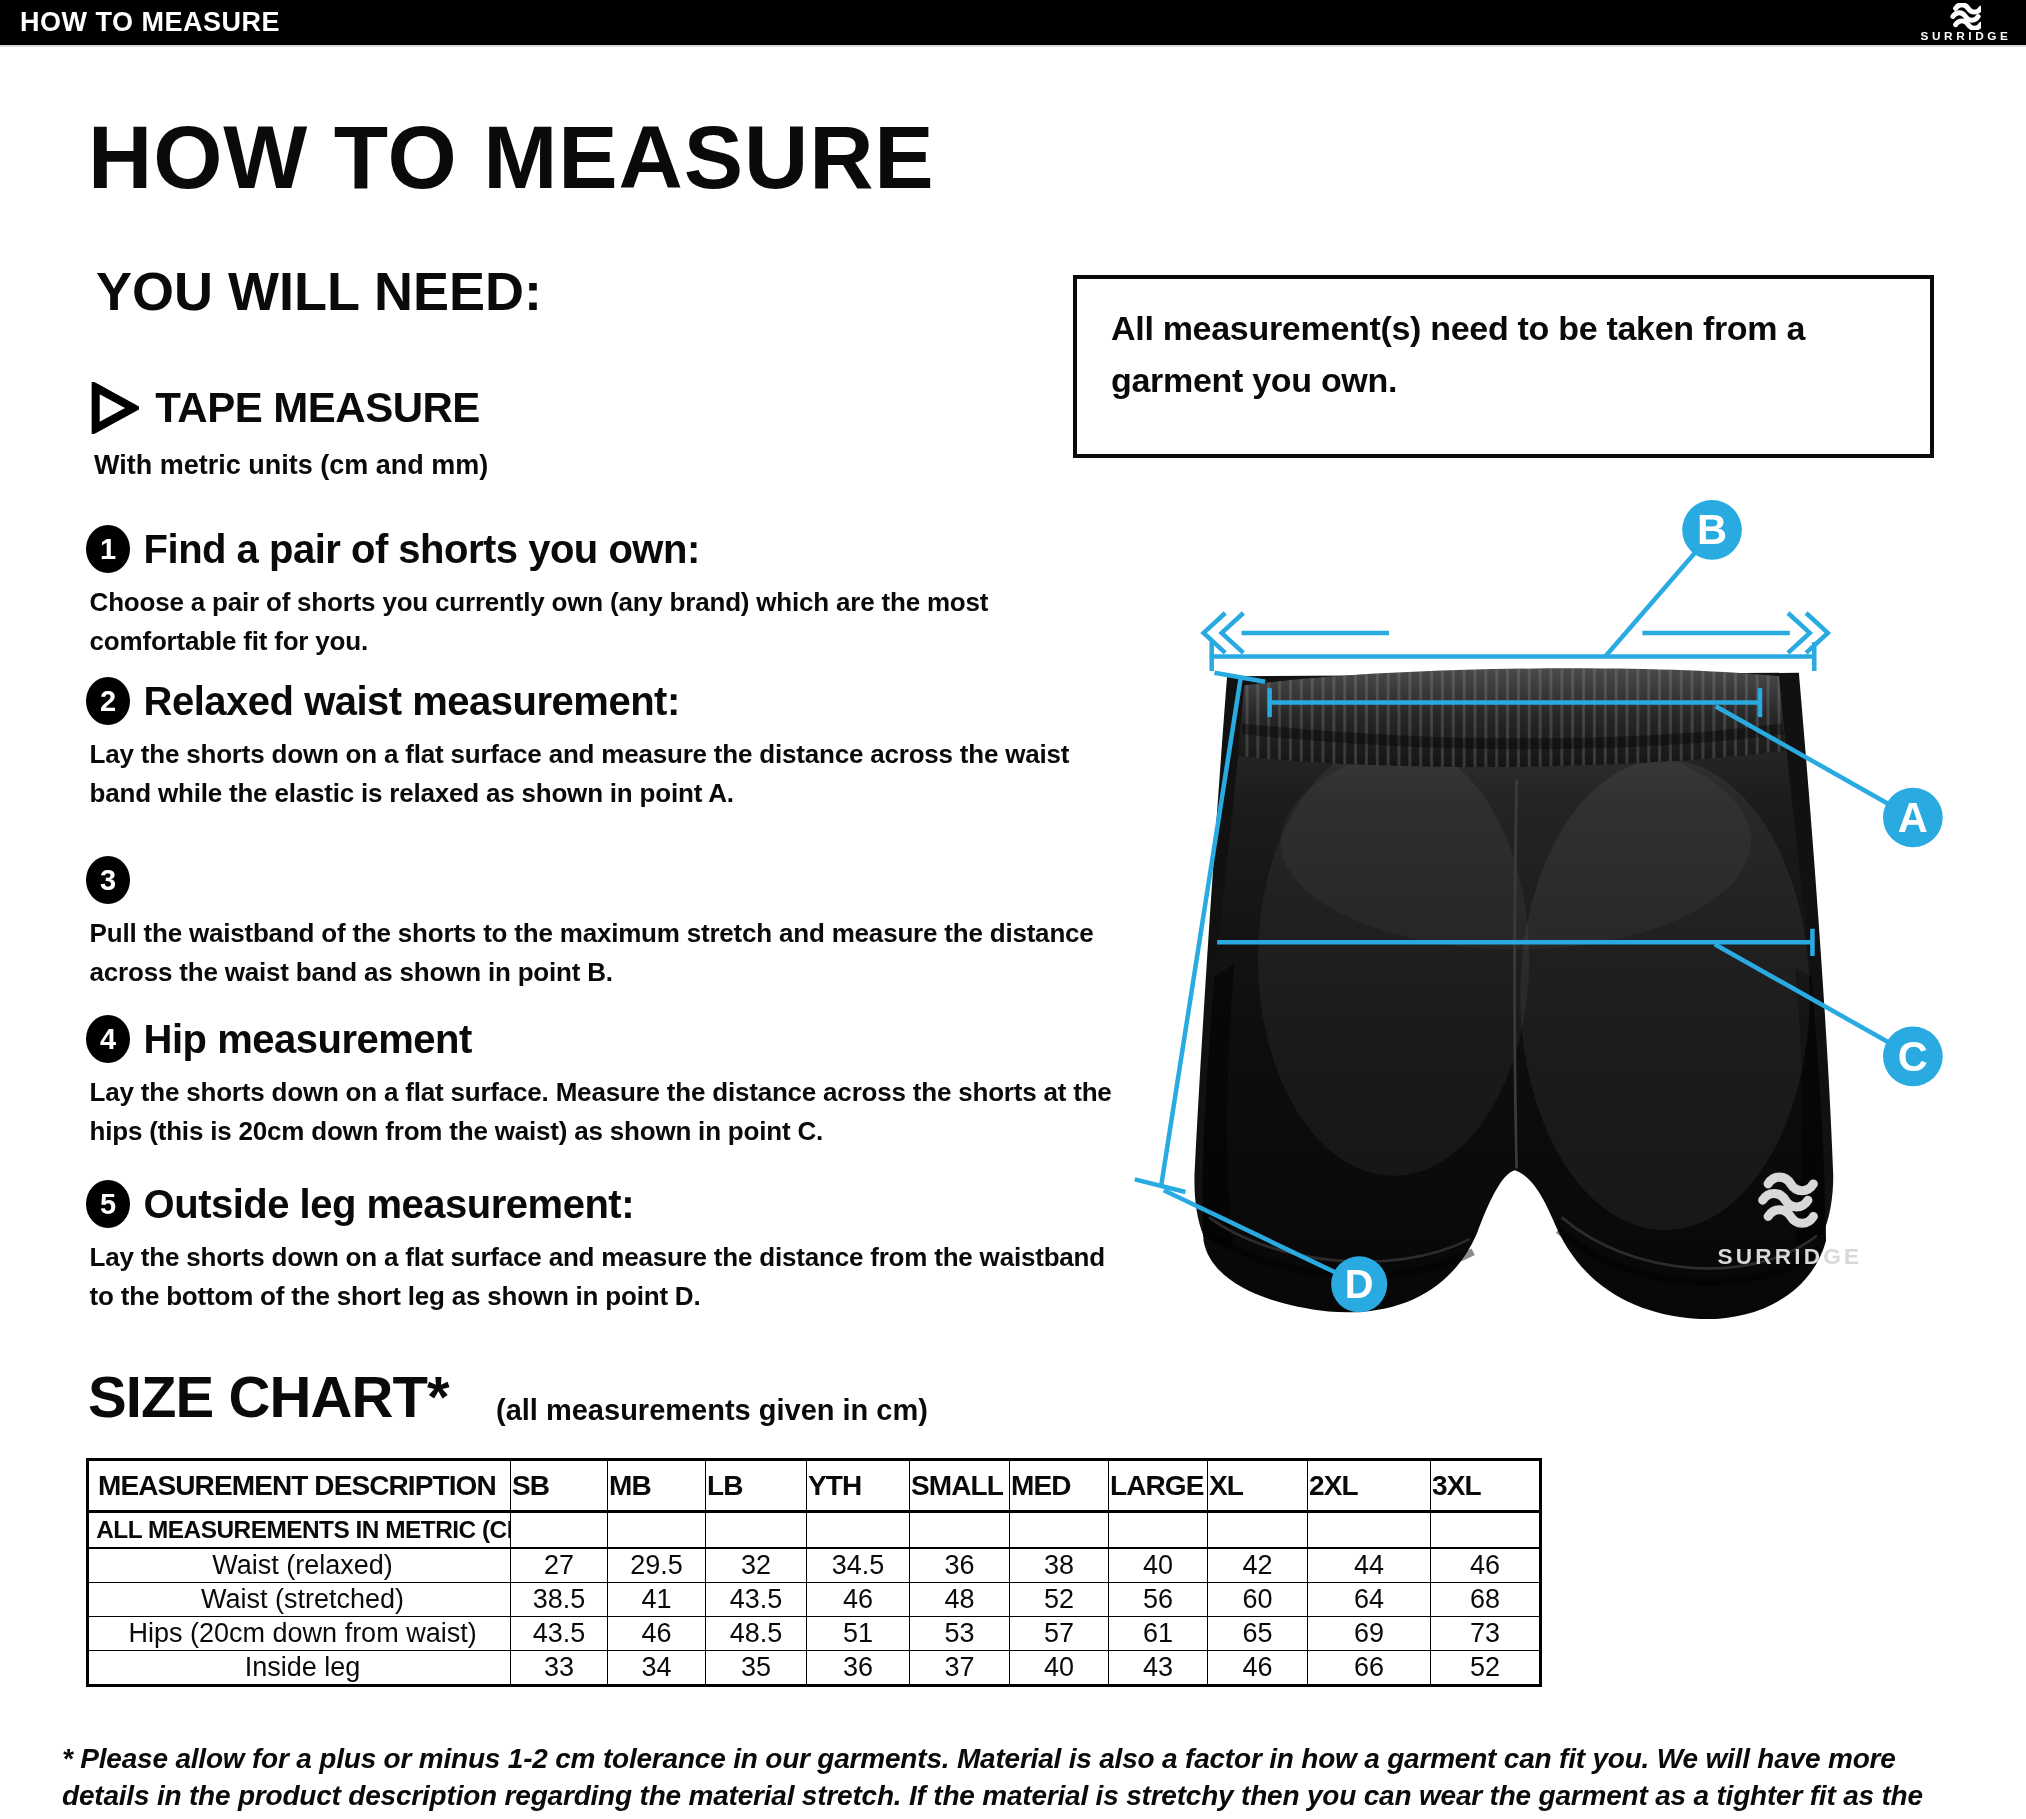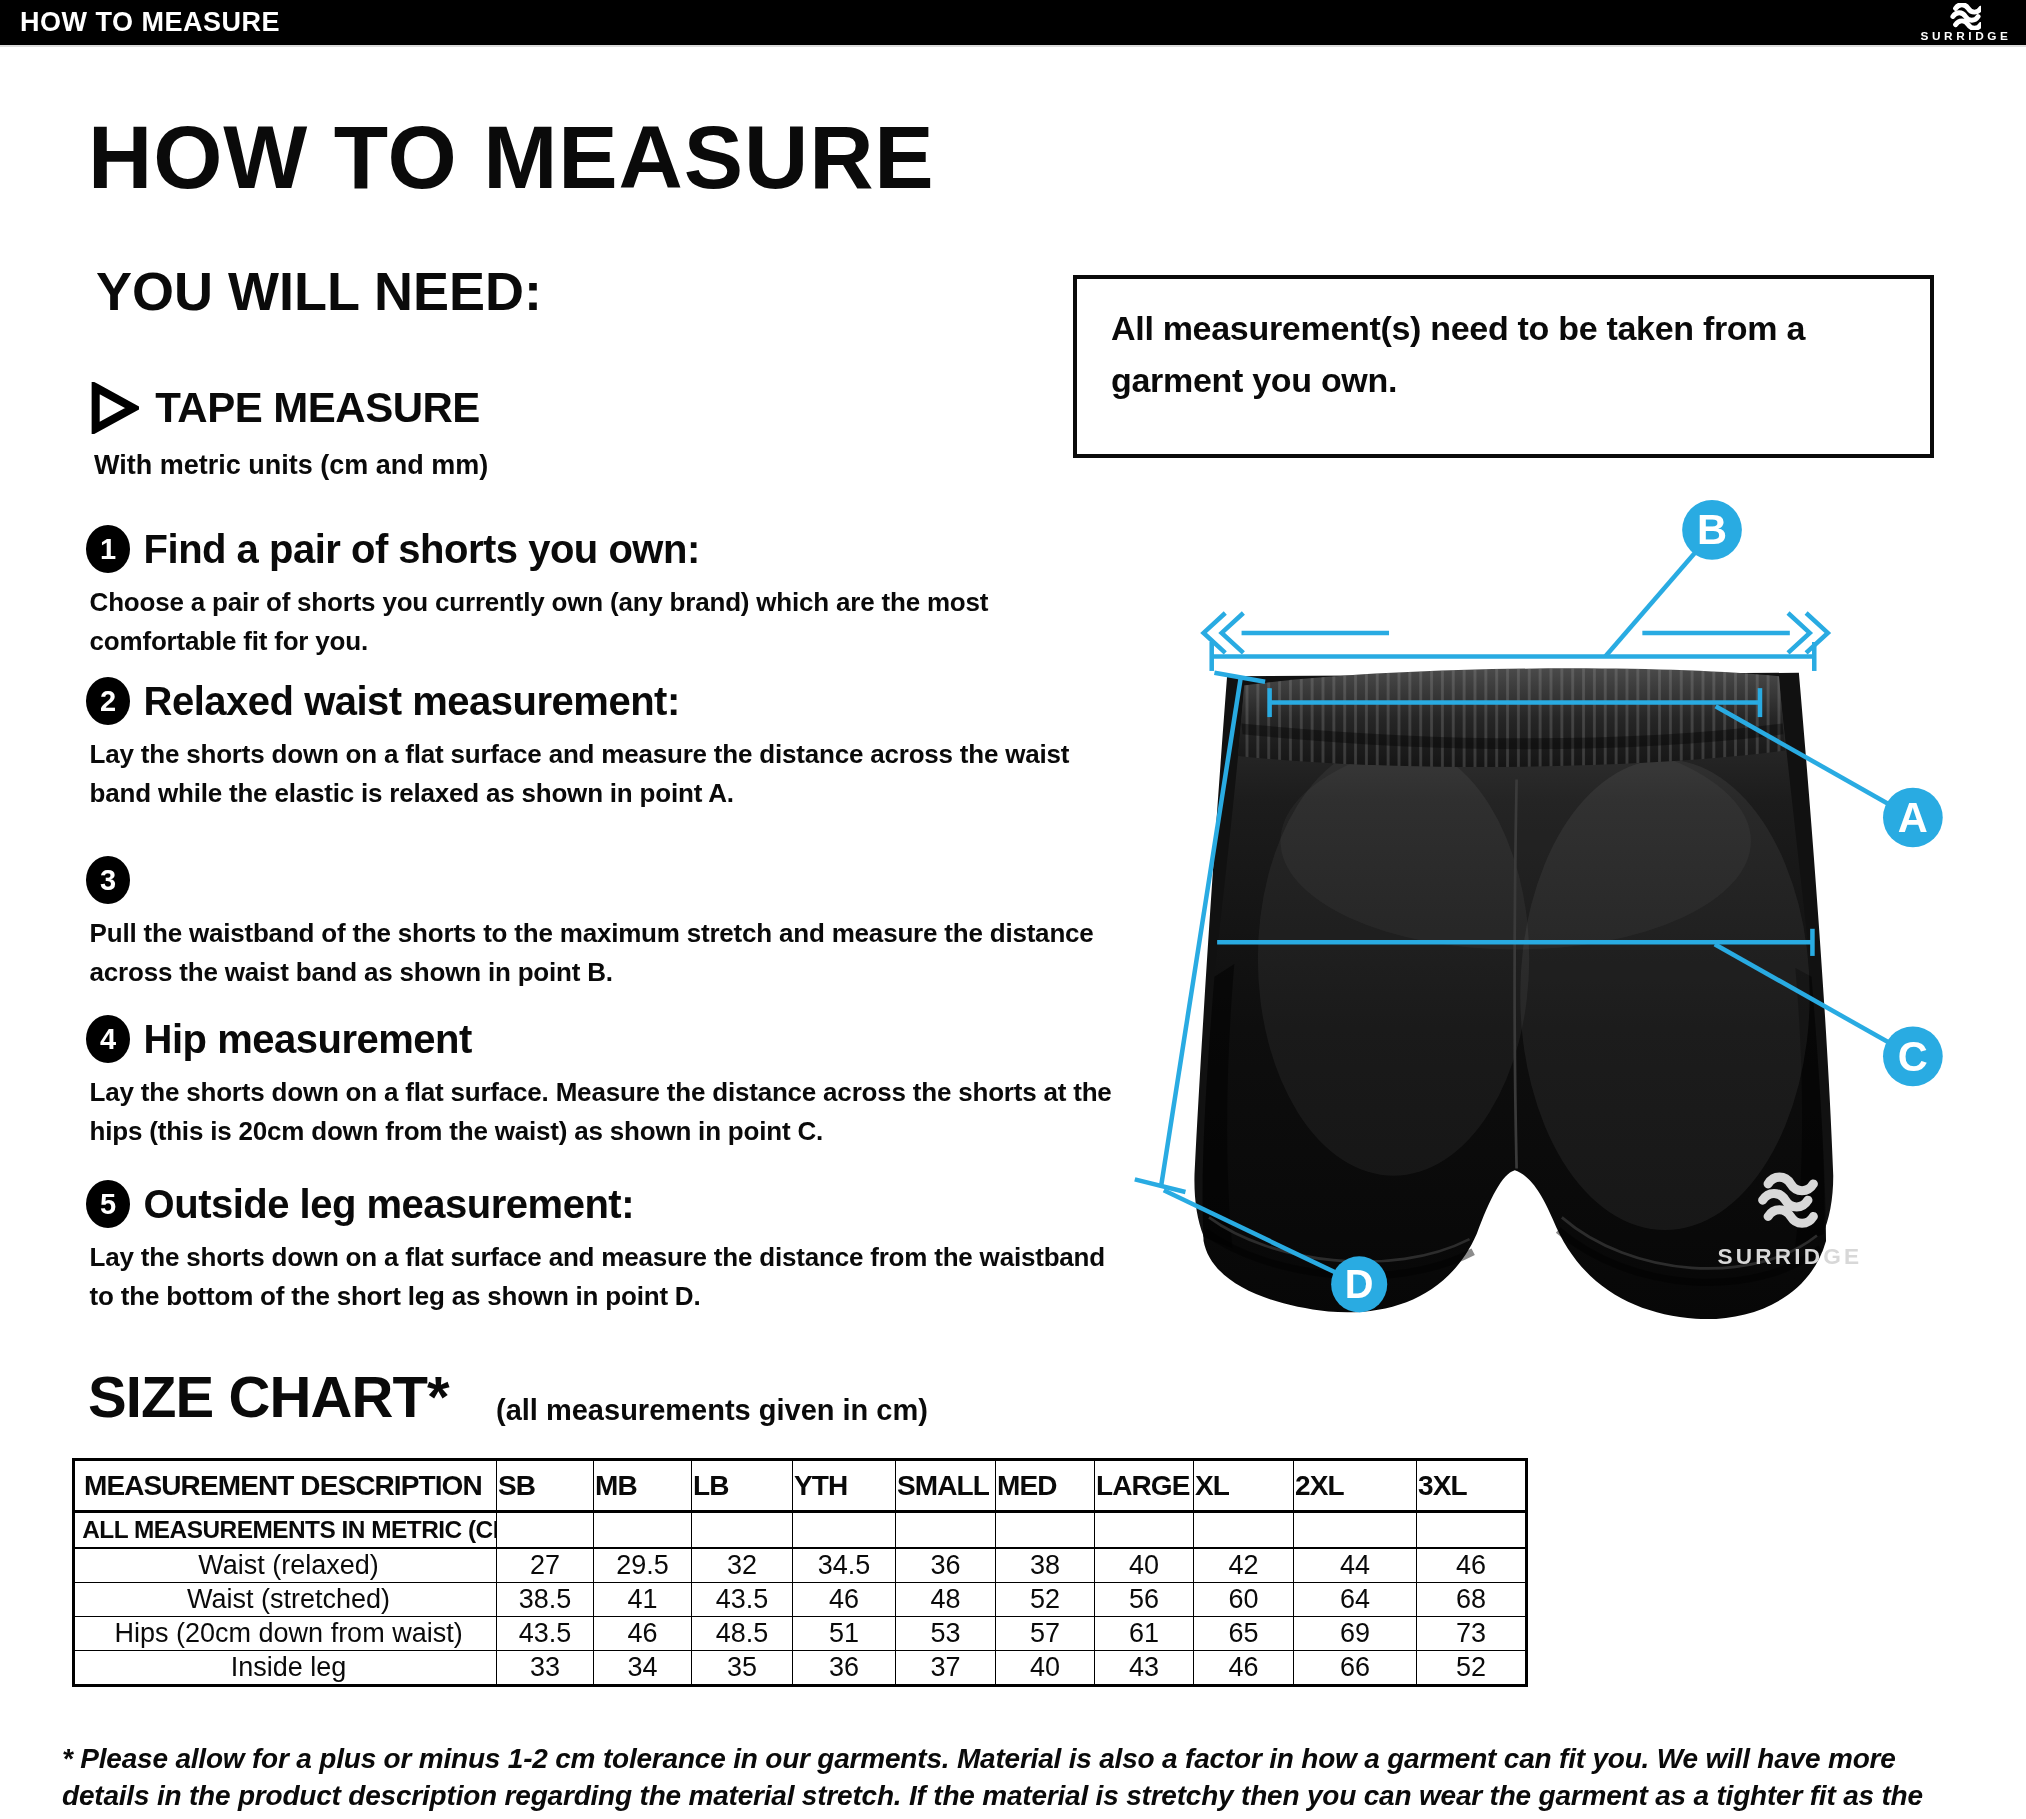--- a/index.html
+++ b/index.html
@@ -31,21 +31,21 @@
   .step{position:absolute;left:86px;width:1040px;}
   .step-head{display:flex;align-items:center;gap:13.6px;}
   .badge{width:44px;height:48px;border-radius:50%;background:#000;color:#fff;font-size:29px;font-weight:800;
          display:flex;align-items:center;justify-content:center;flex:0 0 auto;}
   .step-title{font-size:40px;font-weight:800;letter-spacing:-0.5px;}
   .step-body{margin-top:10px;margin-left:3.6px;font-size:26px;font-weight:700;line-height:39px;letter-spacing:-0.2px;}
   .s1{top:525px;} .s2{top:677px;} .s3{top:856px;} .s4{top:1015px;} .s5{top:1180px;}
   
   .chart-heading{position:absolute;left:88px;top:1368px;font-size:58px;font-weight:800;line-height:1;margin:0;letter-spacing:-0.9px;}
   .chart-sub{position:absolute;left:496px;top:1394px;font-size:29px;font-weight:700;}
-  table.size{position:absolute;left:72px;top:1458px;border-collapse:collapse;table-layout:fixed;width:1452px;}
+  table.size{position:absolute;left:86px;top:1458px;border-collapse:collapse;table-layout:fixed;width:1452px;}
   table.size td,table.size th{border:1.8px solid #000;box-sizing:border-box;overflow:hidden;white-space:nowrap;}
   table.size{border:3.6px solid #000;}
   tr.hdr th{height:52px;font-size:28px;font-weight:800;letter-spacing:-0.9px;border-bottom:3.6px solid #000;text-align:left;}
   tr.hdr th.desc{text-align:left;padding-left:9px;}
   tr.metric td{height:36px;font-size:24.4px;font-weight:800;letter-spacing:-0.5px;border-bottom:2.7px solid #000;padding-left:7.2px;}
   tr.data td{height:33px;font-size:27px;font-weight:400;text-align:center;}
   tr.data td.lbl{text-align:center;padding-left:7.2px;}
   
   .footnote{position:absolute;left:62px;top:1712px;width:1909px;font-size:28px;font-weight:700;font-style:italic;
             line-height:37px;letter-spacing:-0.2px;}

